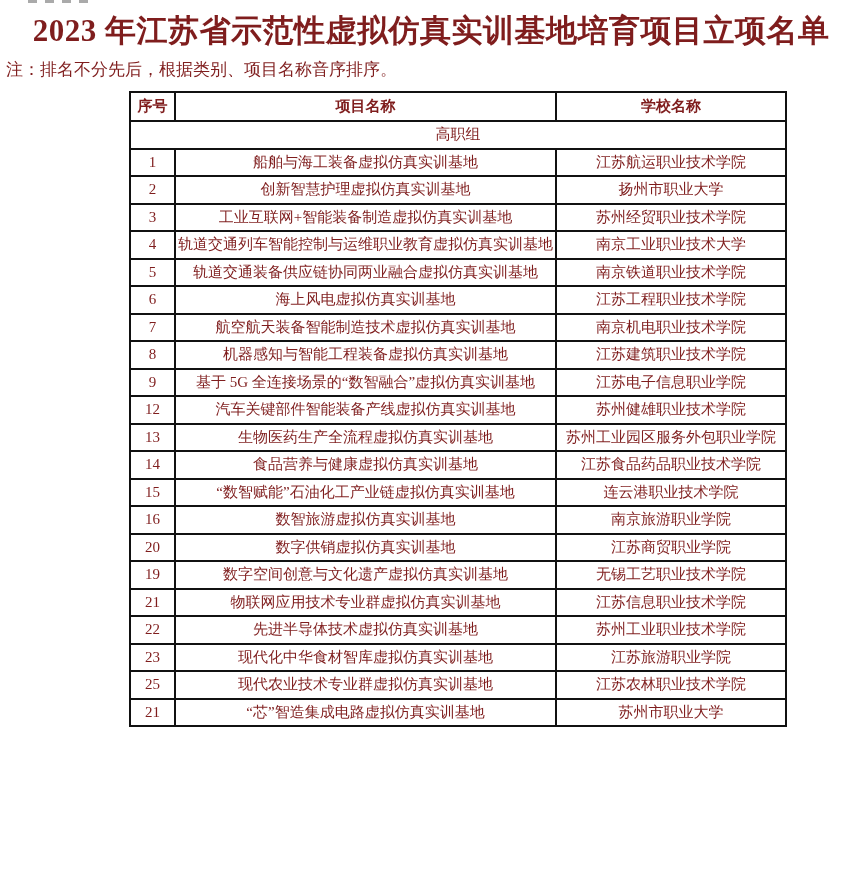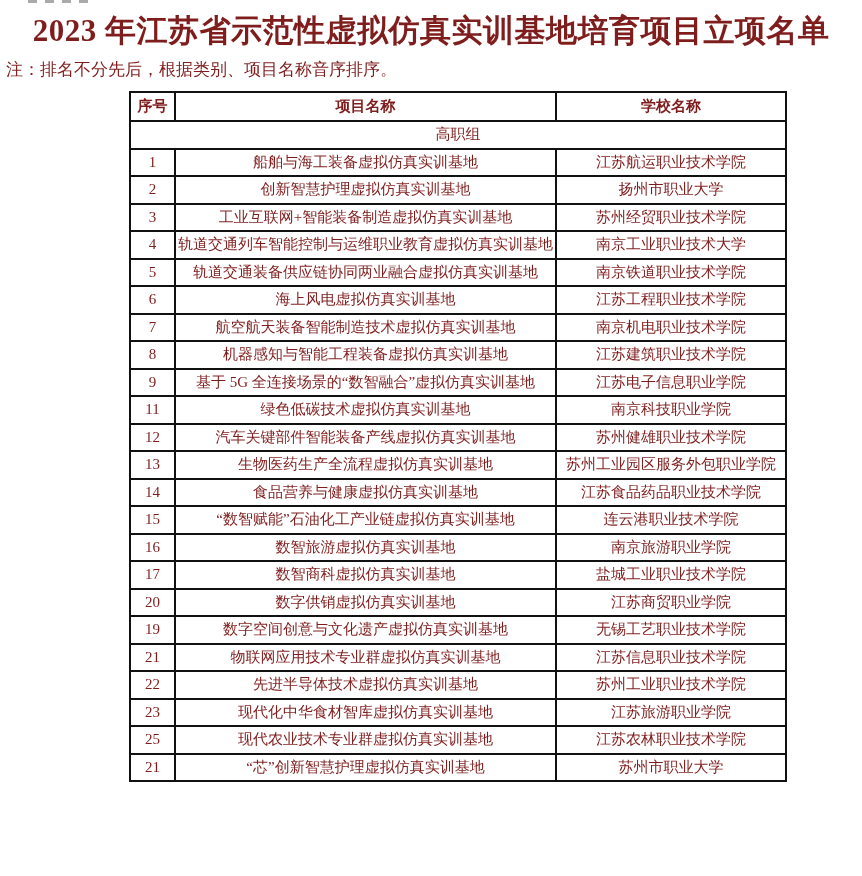--- a/index.html
+++ b/index.html
@@ -130,25 +130,20 @@
       <td class="cell-no">8</td>
       <td class="cell-project">机器感知与智能工程装备虚拟仿真实训基地</td>
       <td class="cell-school">江苏建筑职业技术学院</td>
     </tr>
         <tr>
       <td class="cell-no">9</td>
       <td class="cell-project">基于 5G 全连接场景的“数智融合”虚拟仿真实训基地</td>
       <td class="cell-school">江苏电子信息职业学院</td>
     </tr>
         <tr>
-      <td class="cell-no">11</td>
-      <td class="cell-project">绿色低碳技术虚拟仿真实训基地</td>
-      <td class="cell-school">南京科技职业学院</td>
-    </tr>
-        <tr>
       <td class="cell-no">12</td>
       <td class="cell-project">汽车关键部件智能装备产线虚拟仿真实训基地</td>
       <td class="cell-school">苏州健雄职业技术学院</td>
     </tr>
         <tr>
       <td class="cell-no">13</td>
       <td class="cell-project">生物医药生产全流程虚拟仿真实训基地</td>
       <td class="cell-school">苏州工业园区服务外包职业学院</td>
     </tr>
         <tr>
@@ -160,25 +155,20 @@
       <td class="cell-no">15</td>
       <td class="cell-project">“数智赋能”石油化工产业链虚拟仿真实训基地</td>
       <td class="cell-school">连云港职业技术学院</td>
     </tr>
         <tr>
       <td class="cell-no">16</td>
       <td class="cell-project">数智旅游虚拟仿真实训基地</td>
       <td class="cell-school">南京旅游职业学院</td>
     </tr>
         <tr>
-      <td class="cell-no">17</td>
-      <td class="cell-project">数智商科虚拟仿真实训基地</td>
-      <td class="cell-school">盐城工业职业技术学院</td>
-    </tr>
-        <tr>
       <td class="cell-no">20</td>
       <td class="cell-project">数字供销虚拟仿真实训基地</td>
       <td class="cell-school">江苏商贸职业学院</td>
     </tr>
         <tr>
       <td class="cell-no">19</td>
       <td class="cell-project">数字空间创意与文化遗产虚拟仿真实训基地</td>
       <td class="cell-school">无锡工艺职业技术学院</td>
     </tr>
         <tr>
@@ -196,19 +186,19 @@
       <td class="cell-project">现代化中华食材智库虚拟仿真实训基地</td>
       <td class="cell-school">江苏旅游职业学院</td>
     </tr>
         <tr>
       <td class="cell-no">25</td>
       <td class="cell-project">现代农业技术专业群虚拟仿真实训基地</td>
       <td class="cell-school">江苏农林职业技术学院</td>
     </tr>
         <tr>
       <td class="cell-no">21</td>
-      <td class="cell-project">“芯”创新智慧护理虚拟仿真实训基地</td>
+      <td class="cell-project">“芯”智造集成电路虚拟仿真实训基地</td>
       <td class="cell-school">苏州市职业大学</td>
     </tr>
       </tbody>
   </table>
 
 </div>
 
 </body></html>

